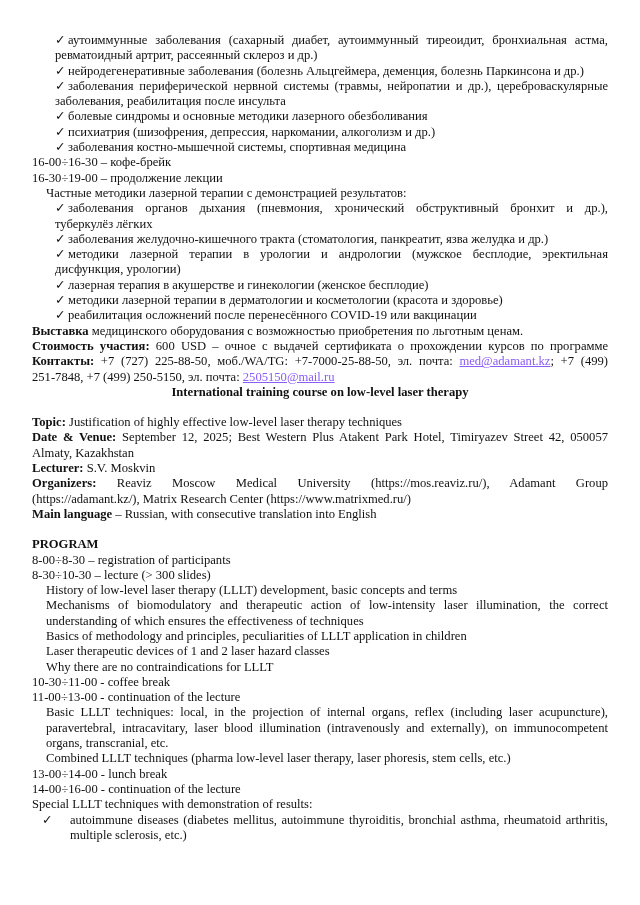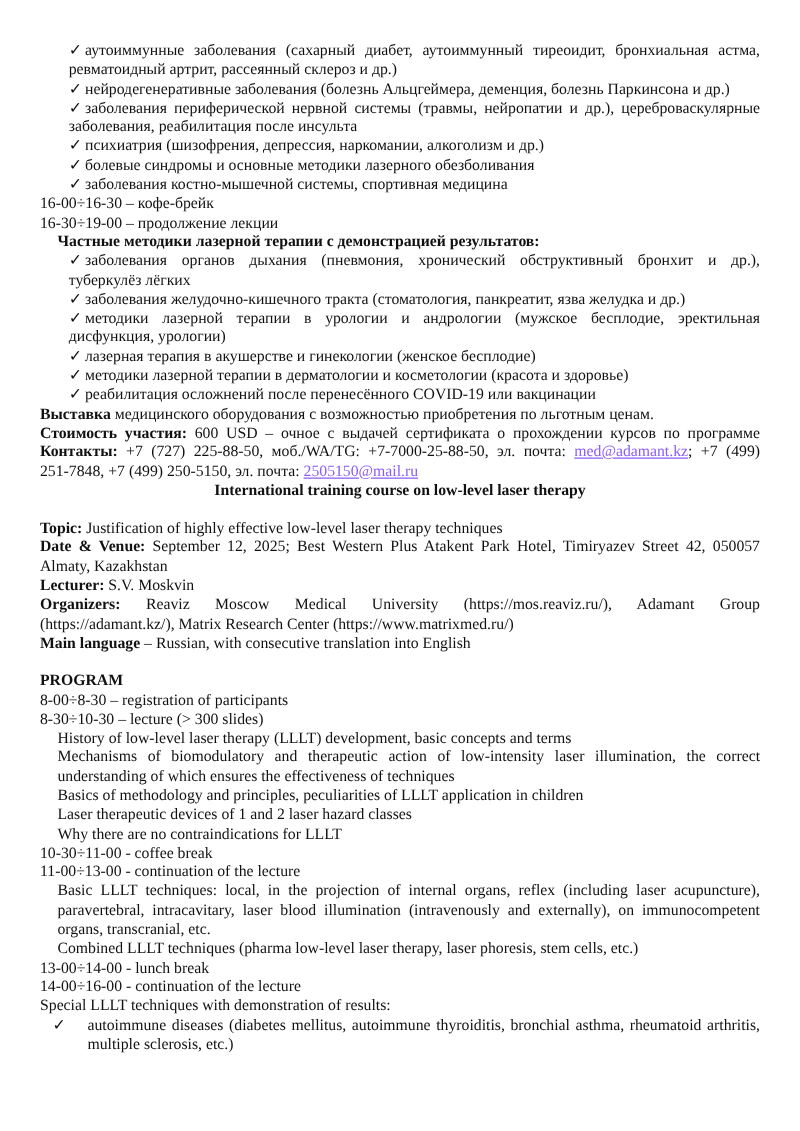--- a/index.html
+++ b/index.html
@@ -6,43 +6,43 @@
   body {
     width: 640px; height: 905px; overflow: hidden;
     font-family: "Liberation Serif", "DejaVu Serif", serif;
     font-size: 12.6px; color: #111111;
   }
   .page { position: relative; padding: 33px 32px 0 32px; }
   .line { line-height: 15.3px; }
   .just-last { text-align: justify; text-align-last: justify; }
   .ru-item { margin-left: 23px; text-indent: 0; }
   .ru-item .chk { display: inline-block; width: 13px; }
-  .sub-indent { padding-left: 14px; font-weight: bold; }
+  .sub-indent { padding-left: 14px; }
   .en-sub { padding-left: 14px; }
   .en-item { position: relative; padding-left: 38px; }
   .en-item .chk { position: absolute; left: 10px; top: 0; }
   b { font-weight: bold; }
   .link { color: #8b5cf6; text-decoration: underline; font-family: Liberation Serif, serif; }
   .title { text-align: center; font-weight: bold; margin-bottom: 15px; }
   .gap { height: 15px; }
   sup { font-size: 8px; vertical-align: super; line-height: 0; }
 </style>
 </head>
 <body>
 
 <div class="page">
 
   <div>
     <div class="line just-last ru-item"><span class="chk">✓</span><span>аутоиммунные заболевания (сахарный диабет, аутоиммунный тиреоидит, бронхиальная астма,</span></div>
     <div class="line ru-item">ревматоидный артрит, рассеянный склероз и др.)</div>
     <div class="line ru-item"><span class="chk">✓</span><span>нейродегенеративные заболевания (болезнь Альцгеймера, деменция, болезнь Паркинсона и др.)</span></div>
     <div class="line just-last ru-item"><span class="chk">✓</span><span>заболевания периферической нервной системы (травмы, нейропатии и др.), цереброваскулярные</span></div>
     <div class="line ru-item">заболевания, реабилитация после инсульта</div>
+    <div class="line ru-item"><span class="chk">✓</span><span>болевые синдромы и основные методики лазерного обезболивания</span></div>
     <div class="line ru-item"><span class="chk">✓</span><span>психиатрия (шизофрения, депрессия, наркомании, алкоголизм и др.)</span></div>
-    <div class="line ru-item"><span class="chk">✓</span><span>болевые синдромы и основные методики лазерного обезболивания</span></div>
     <div class="line ru-item"><span class="chk">✓</span><span>заболевания костно-мышечной системы, спортивная медицина</span></div>
   </div>
 
   <div class="line">16-00÷16-30 – кофе-брейк</div>
   <div class="line">16-30÷19-00 – продолжение лекции</div>
   <div class="line sub-indent">Частные методики лазерной терапии с демонстрацией результатов:</div>
 
   <div>
     <div class="line just-last ru-item"><span class="chk">✓</span><span>заболевания органов дыхания (пневмония, хронический обструктивный бронхит и др.),</span></div>
     <div class="line ru-item">туберкулёз лёгких</div>

